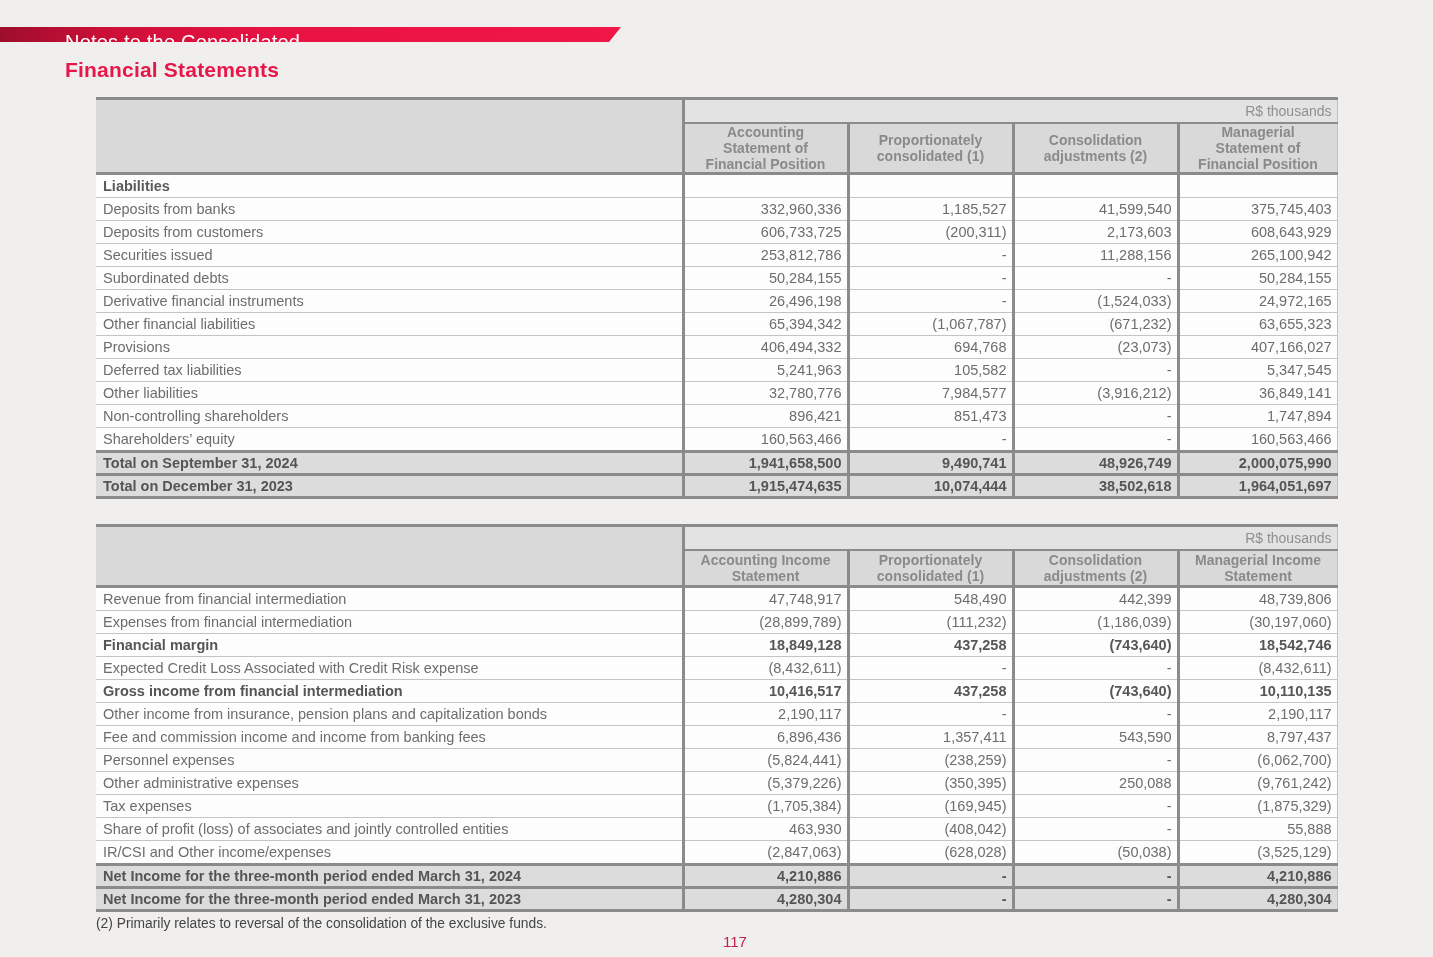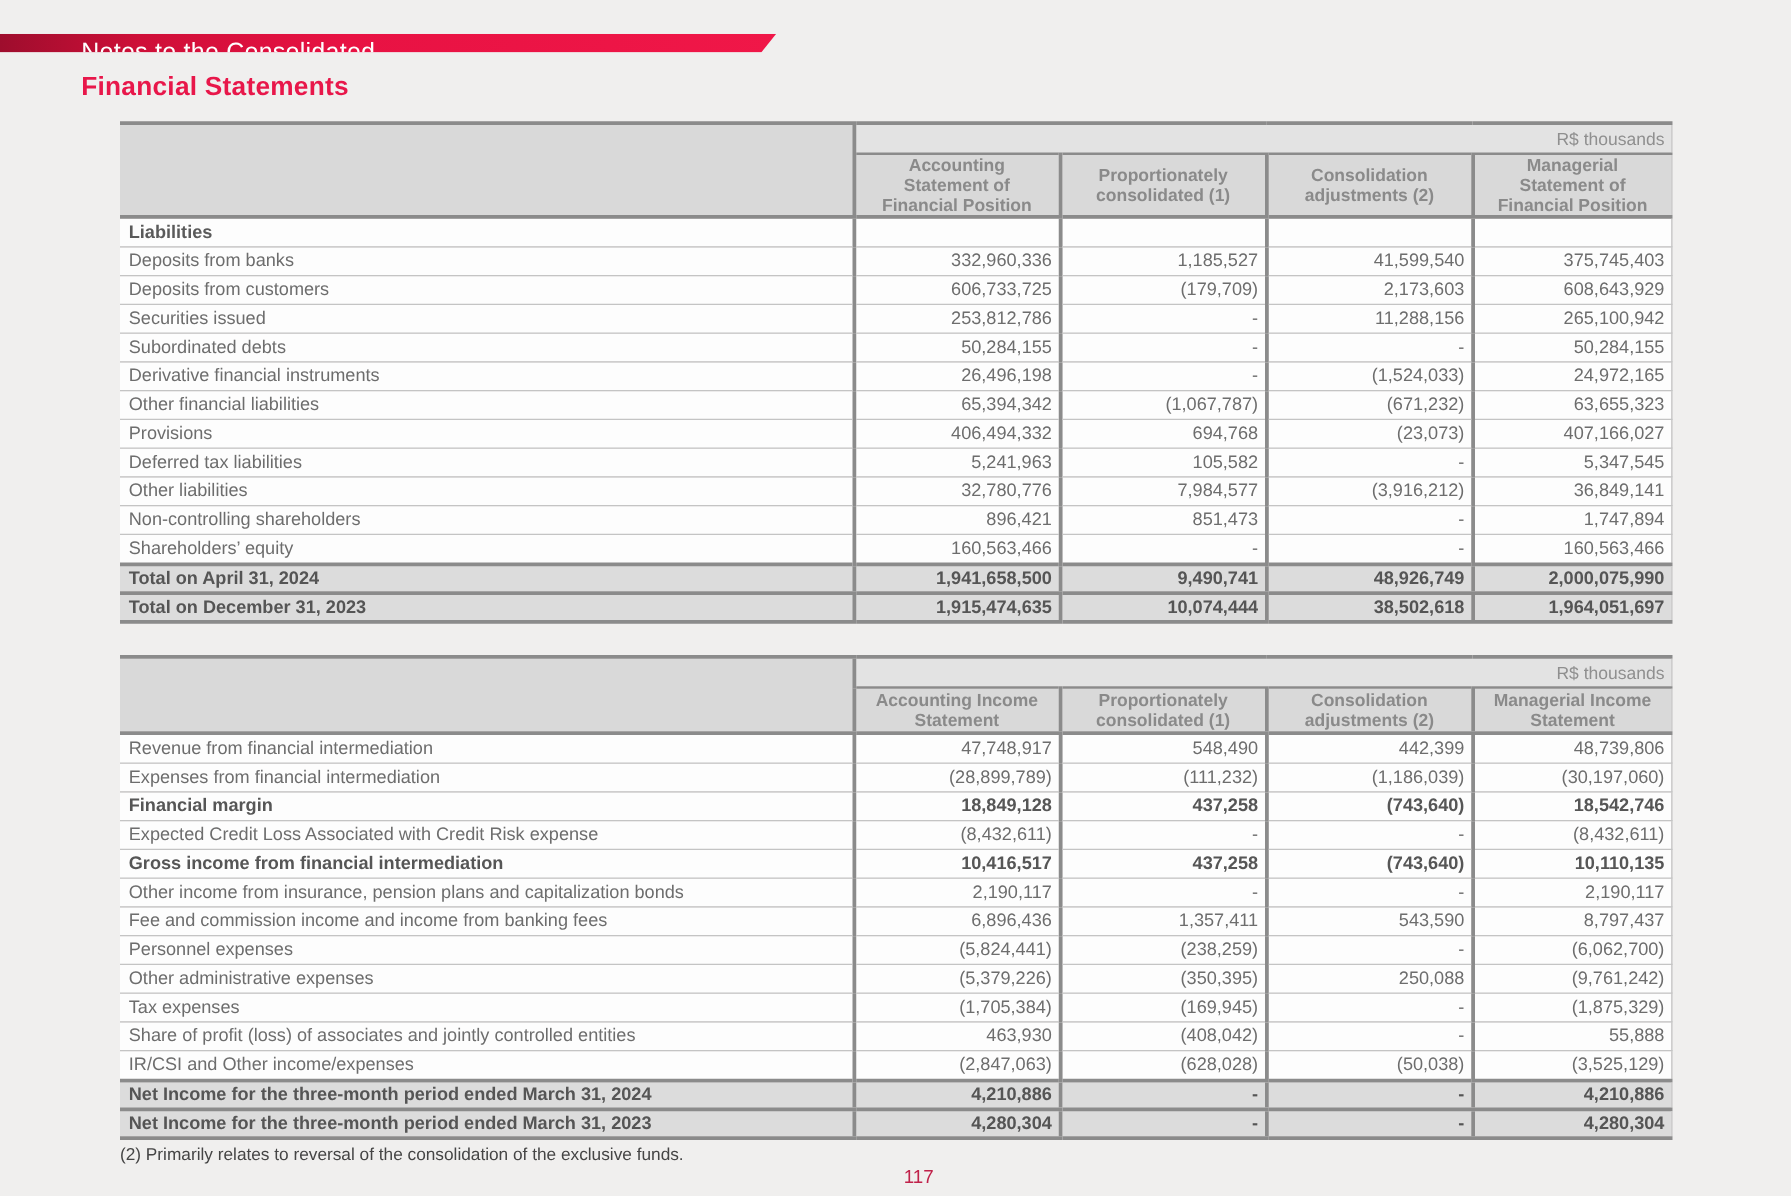--- a/index.html
+++ b/index.html
@@ -129,21 +129,21 @@
         <tr>
           <td class="lbl">Deposits from banks</td>
           <td class="val">332,960,336</td>
           <td class="val">1,185,527</td>
           <td class="val">41,599,540</td>
           <td class="val last">375,745,403</td>
         </tr>
         <tr>
           <td class="lbl">Deposits from customers</td>
           <td class="val">606,733,725</td>
-          <td class="val">(179,709)</td>
+          <td class="val">(200,311)</td>
           <td class="val">2,173,603</td>
           <td class="val last">608,643,929</td>
         </tr>
         <tr>
           <td class="lbl">Securities issued</td>
           <td class="val">253,812,786</td>
           <td class="val">-</td>
           <td class="val">11,288,156</td>
           <td class="val last">265,100,942</td>
         </tr>
@@ -197,21 +197,21 @@
           <td class="val last">1,747,894</td>
         </tr>
         <tr>
           <td class="lbl">Shareholders’ equity</td>
           <td class="val">160,563,466</td>
           <td class="val">-</td>
           <td class="val">-</td>
           <td class="val last">160,563,466</td>
         </tr>
         <tr class="total">
-          <td class="lbl">Total on April 31, 2024</td>
+          <td class="lbl">Total on September 31, 2024</td>
           <td class="val">1,941,658,500</td>
           <td class="val">9,490,741</td>
           <td class="val">48,926,749</td>
           <td class="val last">2,000,075,990</td>
         </tr>
         <tr class="total">
           <td class="lbl">Total on December 31, 2023</td>
           <td class="val">1,915,474,635</td>
           <td class="val">10,074,444</td>
           <td class="val">38,502,618</td>

